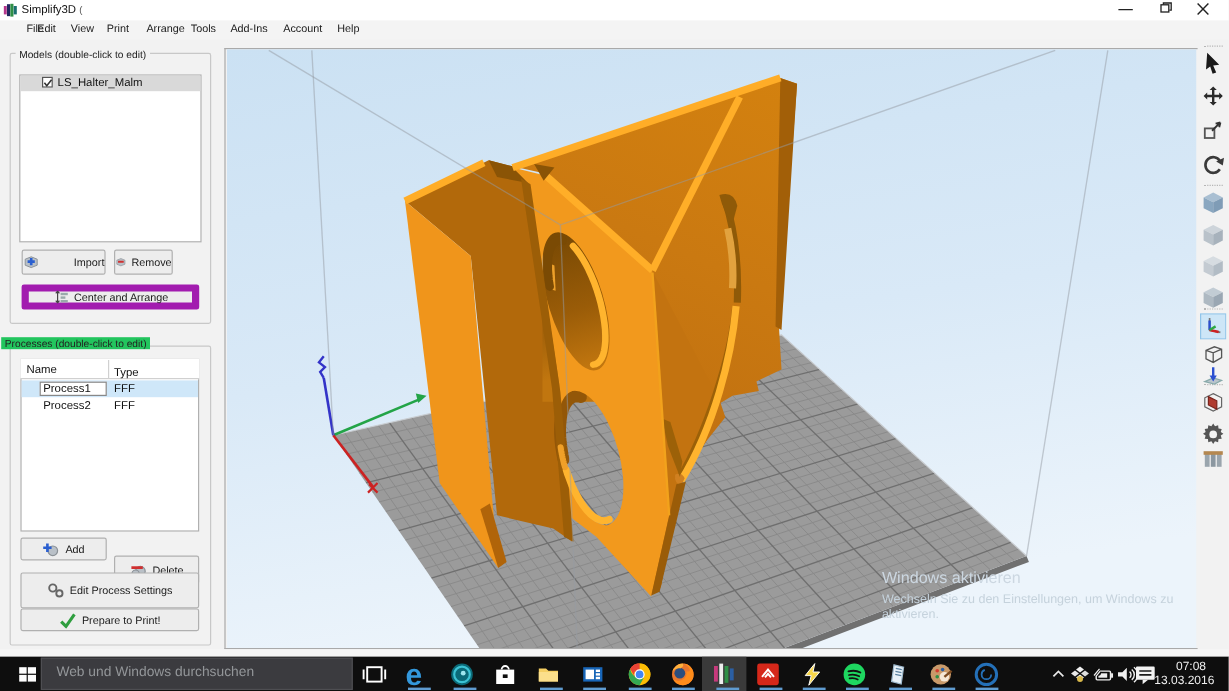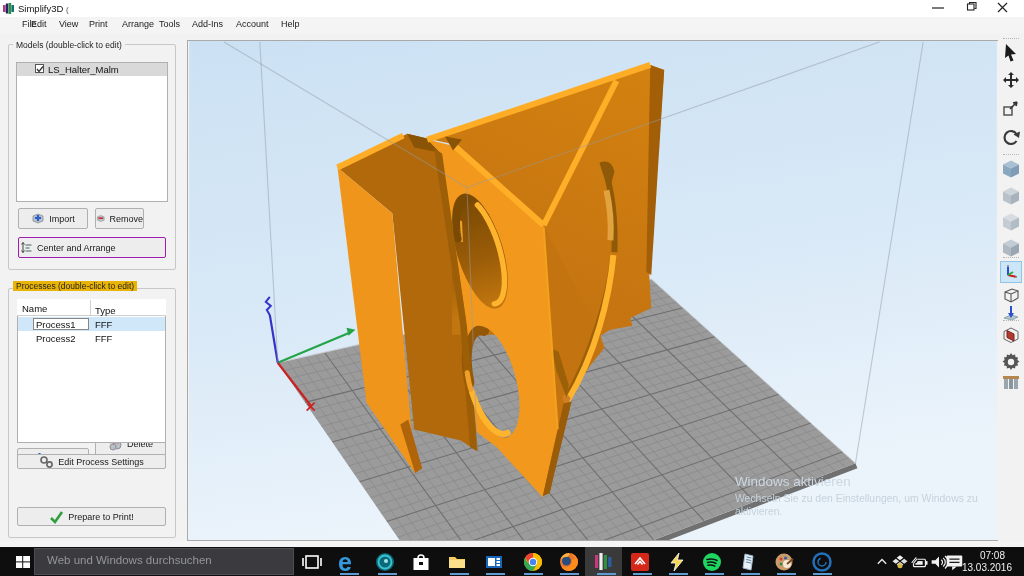--- a/index.html
+++ b/index.html
@@ -34,74 +34,74 @@
 
 <div style="position:absolute;left:8px;top:44px;width:168px;height:226px;border:1px solid #c8c8c8;border-radius:2px"></div>
 <div style="position:absolute;left:13px;top:40px;background:#f2f2f2;padding:0 3px;font-size:8.5px;color:#222">Models (double-click to edit)</div>
 <div style="position:absolute;left:16px;top:62px;width:152px;height:140px;background:#ffffff;border:1px solid #b0b0b0"></div>
 <div style="position:absolute;left:17px;top:63px;width:150px;height:13px;background:#d9d9d9"></div>
 <div style="position:absolute;left:35px;top:64px;width:9px;height:9px;background:#fff;border:1px solid #555"></div>
 <svg style="position:absolute;left:36px;top:65px" width="8" height="8">
     <path d="M1,4 l2,2.5 4,-5" stroke="#333" stroke-width="1.3" fill="none"></path>
   </svg>
 <div style="position:absolute;left:48px;top:64px;font-size:9.5px;color:#111">LS_Halter_Malm</div>
-<div style="position:absolute;left:18px;top:208px;width:70px;height:21px;background:#ededed;border:1px solid #b0b0b0;border-radius:2px;display:flex;align-items:center;justify-content:center;font-size:9px;color:#1a1a1a;box-sizing:border-box">
+<div style="position:absolute;left:18px;top:208px;width:70px;height:21px;background:#ededed;border:1px solid #b0b0b0;border-radius:2px;display:flex;align-items:center;justify-content:space-between;font-size:9px;color:#1a1a1a;box-sizing:border-box">
     <svg width="14" height="13" viewBox="0 0 14 13">
       <polygon points="2,4 7,2 12,4 12,9 7,11 2,9" fill="#b9c0c7" stroke="#8a9096" stroke-width="0.8"></polygon>
       <path d="M7,3 L7,9 M4,6 L10,6" stroke="#2a5fd0" stroke-width="2.2"></path>
     </svg>
     <span style="margin-left:4px">Import</span>
   </div>
 <div style="position:absolute;left:95px;top:208px;width:49px;height:21px;background:#ededed;border:1px solid #b0b0b0;border-radius:2px;display:flex;align-items:center;justify-content:center;font-size:9px;color:#1a1a1a;box-sizing:border-box">
     <svg width="14" height="13" viewBox="0 0 14 13">
       <polygon points="2,4 7,2 12,4 12,9 7,11 2,9" fill="#b9c0c7" stroke="#8a9096" stroke-width="0.8"></polygon>
       <path d="M3.5,6 L10.5,6" stroke="#d03030" stroke-width="2.4"></path>
     </svg>
     <span style="margin-left:4px">Remove</span>
   </div>
-<div style="position:absolute;left:18px;top:237px;width:148px;height:21px;background:#ededed;border:1px solid #a21caf;border-radius:2px;display:flex;align-items:center;font-size:9px;color:#1a1a1a;box-sizing:border-box">
+<div style="position:absolute;left:18px;top:237px;width:148px;height:21px;background:#ededed;border:6px solid #a21caf;border-radius:2px;display:flex;align-items:center;justify-content:center;font-size:9px;color:#1a1a1a;box-sizing:border-box">
     <svg width="14" height="13" viewBox="0 0 14 13">
       <path d="M4,1.5 l0,10 M4,1.5 l-1.5,2 M4,1.5 l1.5,2 M4,11.5 l-1.5,-2 M4,11.5 l1.5,-2" stroke="#444" stroke-width="1"></path>
       <rect x="6.5" y="3" width="6" height="2" fill="#9aa"></rect>
       <rect x="6.5" y="6" width="4" height="2" fill="#9aa"></rect>
       <rect x="6.5" y="9" width="6" height="2" fill="#9aa"></rect>
     </svg>
     <span style="margin-left:4px">Center and Arrange</span>
   </div>
 <div style="position:absolute;left:17px;top:448px;width:72px;height:19px;background:#ededed;border:1px solid #b0b0b0;border-radius:2px;display:flex;align-items:center;justify-content:center;font-size:9px;color:#1a1a1a;box-sizing:border-box">
     <svg width="15" height="14" viewBox="0 0 15 14">
       <circle cx="9" cy="8" r="4" fill="#b9c0c7" stroke="#8a9096"></circle>
       <path d="M4.5,2 L4.5,9 M1,5.5 L8,5.5" stroke="#2a5fd0" stroke-width="2.2"></path>
     </svg>
     <span style="margin-left:4px">Add</span>
   </div>
-<div style="position:absolute;left:95px;top:432px;width:71px;height:24px;background:#ededed;border:1px solid #b0b0b0;border-radius:2px;display:flex;align-items:center;justify-content:center;font-size:9px;color:#1a1a1a;box-sizing:border-box">
+<div style="position:absolute;left:95px;top:463px;width:71px;height:24px;background:#ededed;border:1px solid #b0b0b0;border-radius:2px;display:flex;align-items:center;justify-content:center;font-size:9px;color:#1a1a1a;box-sizing:border-box">
     <svg width="15" height="14" viewBox="0 0 15 14">
       <circle cx="9" cy="8" r="4" fill="#b9c0c7" stroke="#8a9096"></circle>
       <circle cx="5" cy="10" r="3" fill="#b9c0c7" stroke="#8a9096"></circle>
       <path d="M1.5,5 L11,5" stroke="#d03030" stroke-width="2.4"></path>
     </svg>
     <span style="margin-left:4px">Delete</span>
   </div>
-<div style="position:absolute;left:17px;top:454px;width:149px;height:15px;background:#ededed;border:1px solid #b0b0b0;border-radius:2px;display:flex;align-items:center;justify-content:center;font-size:9px;color:#1a1a1a;box-sizing:border-box">
+<div style="position:absolute;left:17px;top:477px;width:149px;height:30px;background:#ededed;border:1px solid #b0b0b0;border-radius:2px;display:flex;align-items:center;justify-content:center;font-size:9px;color:#1a1a1a;box-sizing:border-box">
     <svg width="15" height="14" viewBox="0 0 15 14">
       <circle cx="5" cy="5" r="3" fill="none" stroke="#666" stroke-width="1.6"></circle>
       <circle cx="10.5" cy="9.5" r="2.6" fill="none" stroke="#666" stroke-width="1.6"></circle>
     </svg>
     <span style="margin-left:4px">Edit Process Settings</span>
   </div>
 <div style="position:absolute;left:17px;top:507px;width:149px;height:19px;background:#ededed;border:1px solid #b0b0b0;border-radius:2px;display:flex;align-items:center;justify-content:center;font-size:9px;color:#1a1a1a;box-sizing:border-box">
     <svg width="15" height="14" viewBox="0 0 15 14">
       <path d="M2,8 l4,4 7,-10" stroke="#2f9e3f" stroke-width="2.6" fill="none"></path>
     </svg>
     <span style="margin-left:4px">Prepare to Print!</span>
   </div>
 
 <div style="position:absolute;left:8px;top:288px;width:168px;height:250px;border:1px solid #c8c8c8;border-radius:2px"></div>
-<div style="position:absolute;left:13px;top:281px;background:#eab308;padding:0 3px;font-size:8.5px;color:#222">Processes (double-click to edit)</div>
+<div style="position:absolute;left:1px;top:281px;background:#22c55e;padding:0 3px;font-size:8.5px;color:#222">Processes (double-click to edit)</div>
 <div style="position:absolute;left:17px;top:299px;width:149px;height:144px;background:#ffffff;border:1px solid #b0b0b0"></div>
 <div style="position:absolute;left:17px;top:299px;width:149px;height:17px;background:#fff;border-bottom:1px solid #d0d0d0"></div>
 <div style="position:absolute;left:90px;top:300px;width:1px;height:15px;background:#d0d0d0"></div>
 <div style="position:absolute;left:22px;top:303px;font-size:9.5px;color:#111">Name</div>
 <div style="position:absolute;left:95px;top:305px;font-size:9.5px;color:#111">Type</div>
 <div style="position:absolute;left:18px;top:317px;width:147px;height:14px;background:#cfe7f9"></div>
 <div style="position:absolute;left:33px;top:317.5px;width:56px;height:12px;background:#fff;border:1px solid #888"></div>
 <div style="position:absolute;left:36px;top:319px;font-size:9.5px;color:#111">Process1</div>
 <div style="position:absolute;left:95px;top:319px;font-size:9.5px;color:#111">FFF</div>
 <div style="position:absolute;left:36px;top:333px;font-size:9.5px;color:#111">Process2</div>

